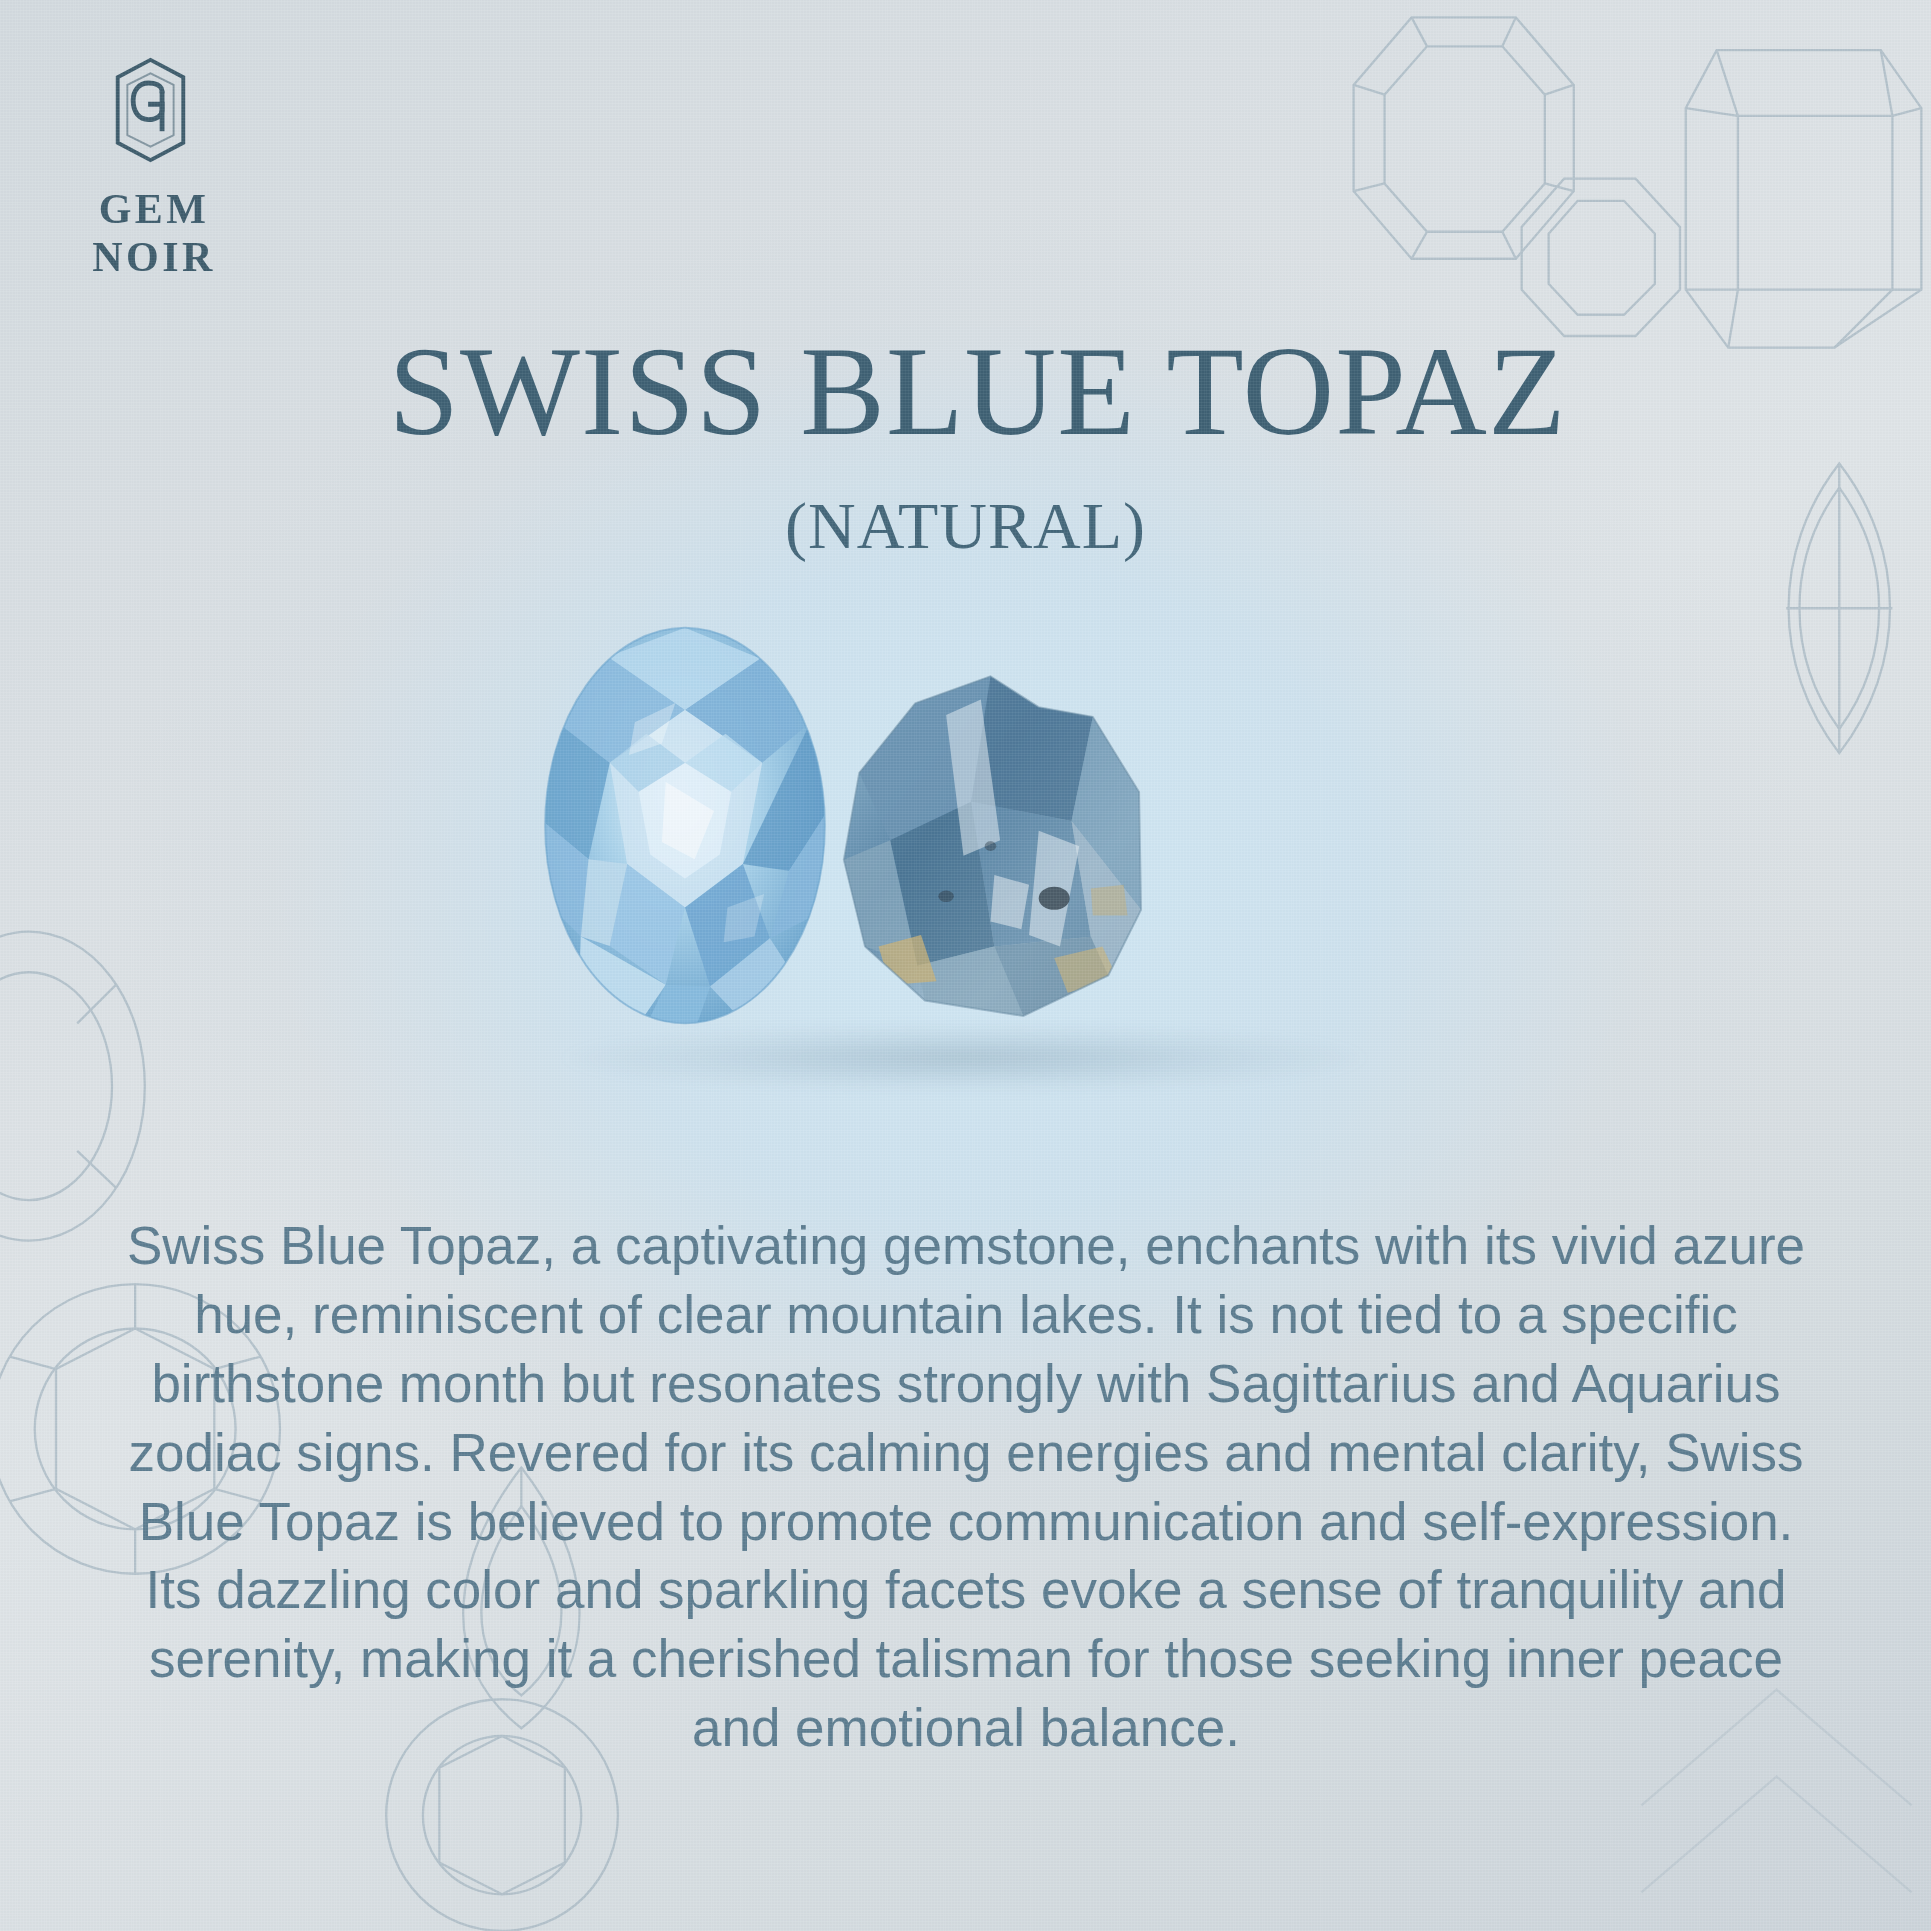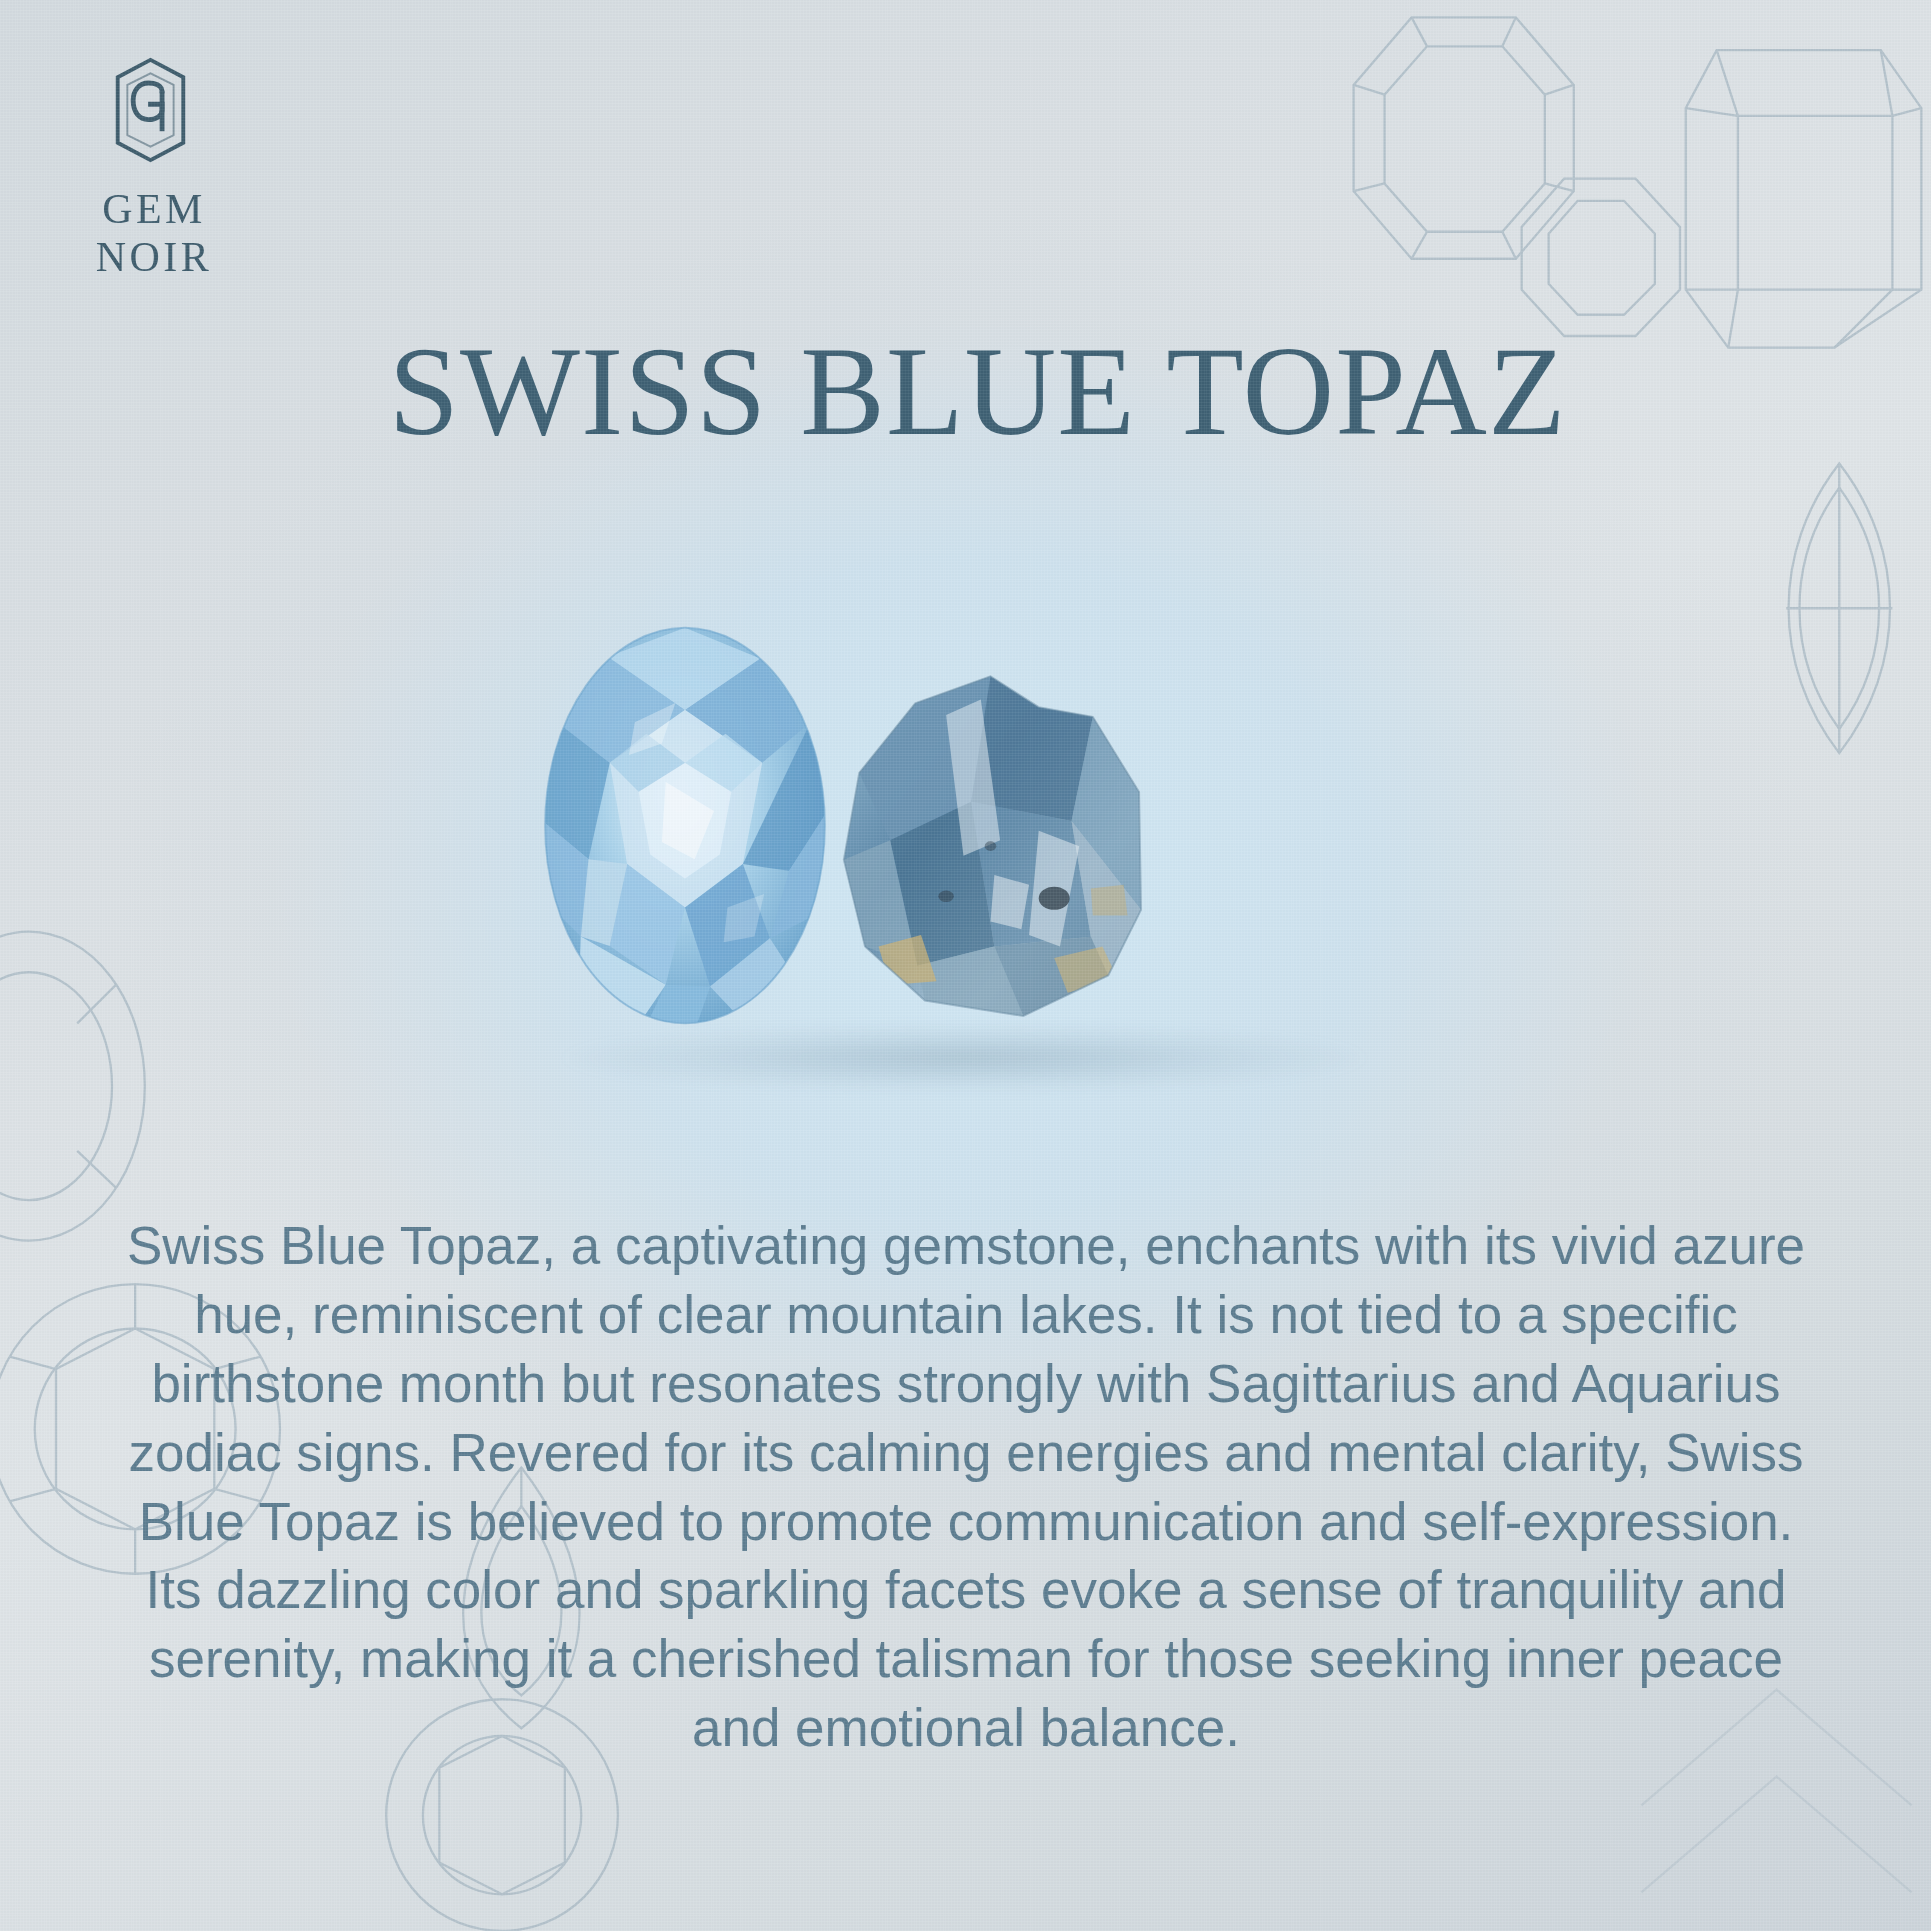--- a/index.html
+++ b/index.html
@@ -54,21 +54,21 @@
     margin-left: 54px;
   }
   .logo-text {
     margin-top: 17.4px;
     font-family: "Liberation Serif", serif;
     font-size: 42px;
     letter-spacing: 3.4px;
     color: #3f5d6d;
     text-align: center;
     width: 208px;
-    font-weight: 400;
+    font-weight: 700;
   }
 
   
   .title {
     position: absolute;
     top: 328px;
     left: 0;
     width: 1931px;
     text-align: center;
     font-family: "Liberation Serif", serif;
@@ -229,20 +229,21 @@
         <path d="M14 22 L48 4 L82 22 L82 90 L48 108 L14 90 Z"></path>
         <path d="M24 30 L48 18 L72 30 L72 82 L48 94 L24 82 Z" stroke-width="2" opacity="0.55"></path>
         <path d="M60 36 C60 30, 52 28, 46 28 C36 28, 30 36, 30 46 C30 58, 36 66, 46 66 C54 66, 60 62, 60 56 L60 50 L48 50" stroke-width="5" stroke-linecap="square"></path>
         <path d="M60 36 L60 78" stroke-width="5"></path>
       </g>
     </svg>
     <div class="logo-text">GEM NOIR</div>
   </div>
 
   <div class="title">SWISS BLUE TOPAZ</div>
+  <div class="subtitle">(NATURAL)</div>
 
   <div class="gem-area">
     <div class="gem-shadow"></div>
 
     <svg class="cut-gem" viewBox="0 0 340 430">
       <defs>
         <radialGradient id="gemBody" cx="48%" cy="42%" r="62%">
           <stop offset="0%" stop-color="#e8f4fb"></stop>
           <stop offset="45%" stop-color="#a9d2ea"></stop>
           <stop offset="100%" stop-color="#6aa4cd"></stop>

